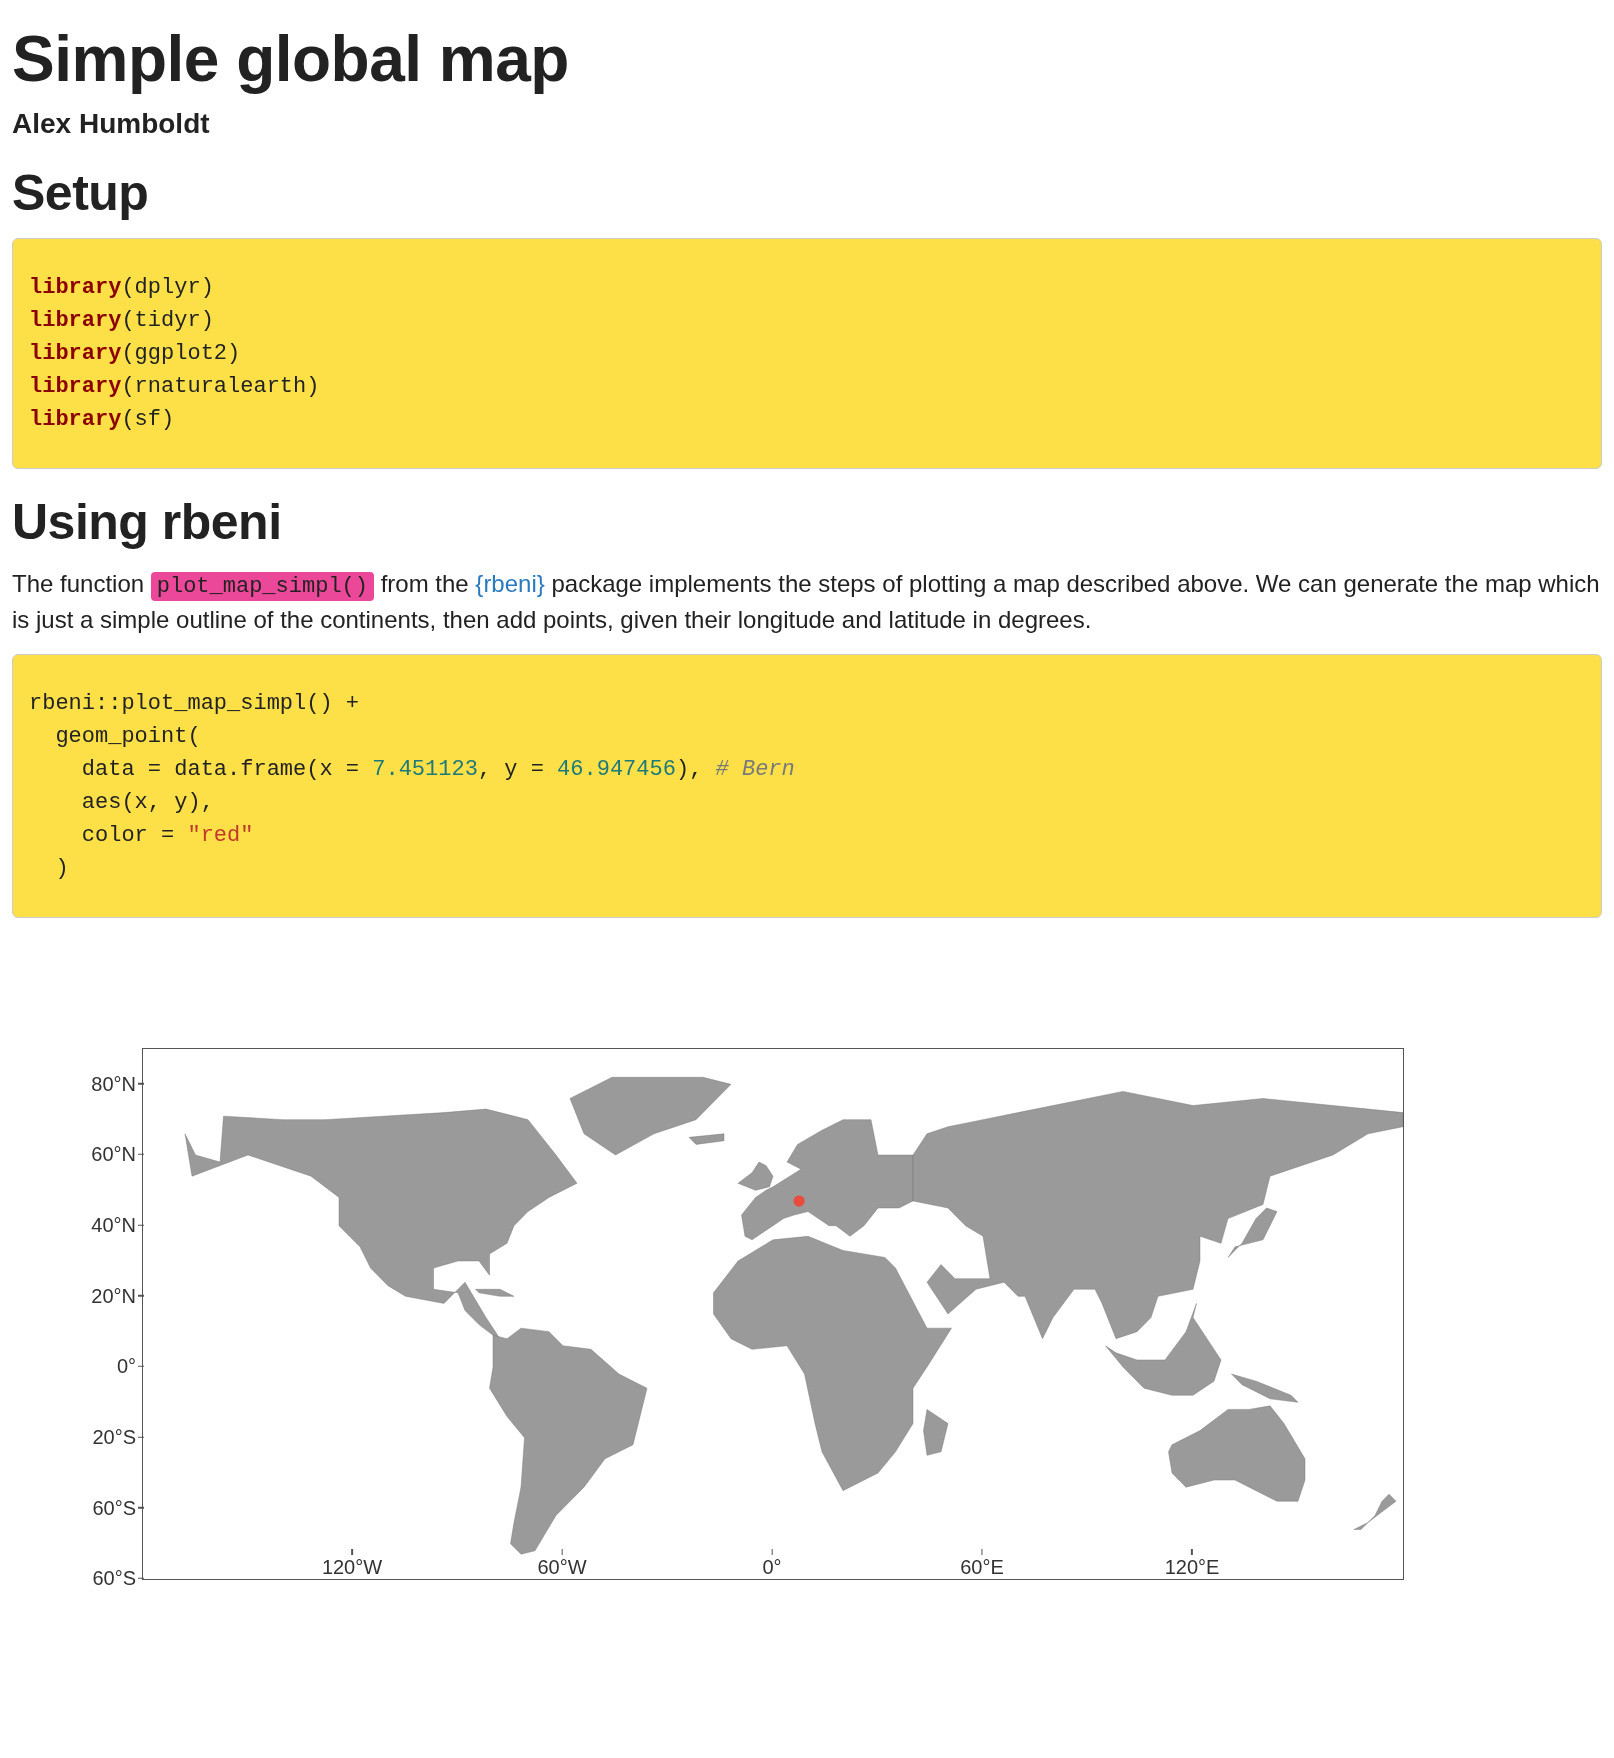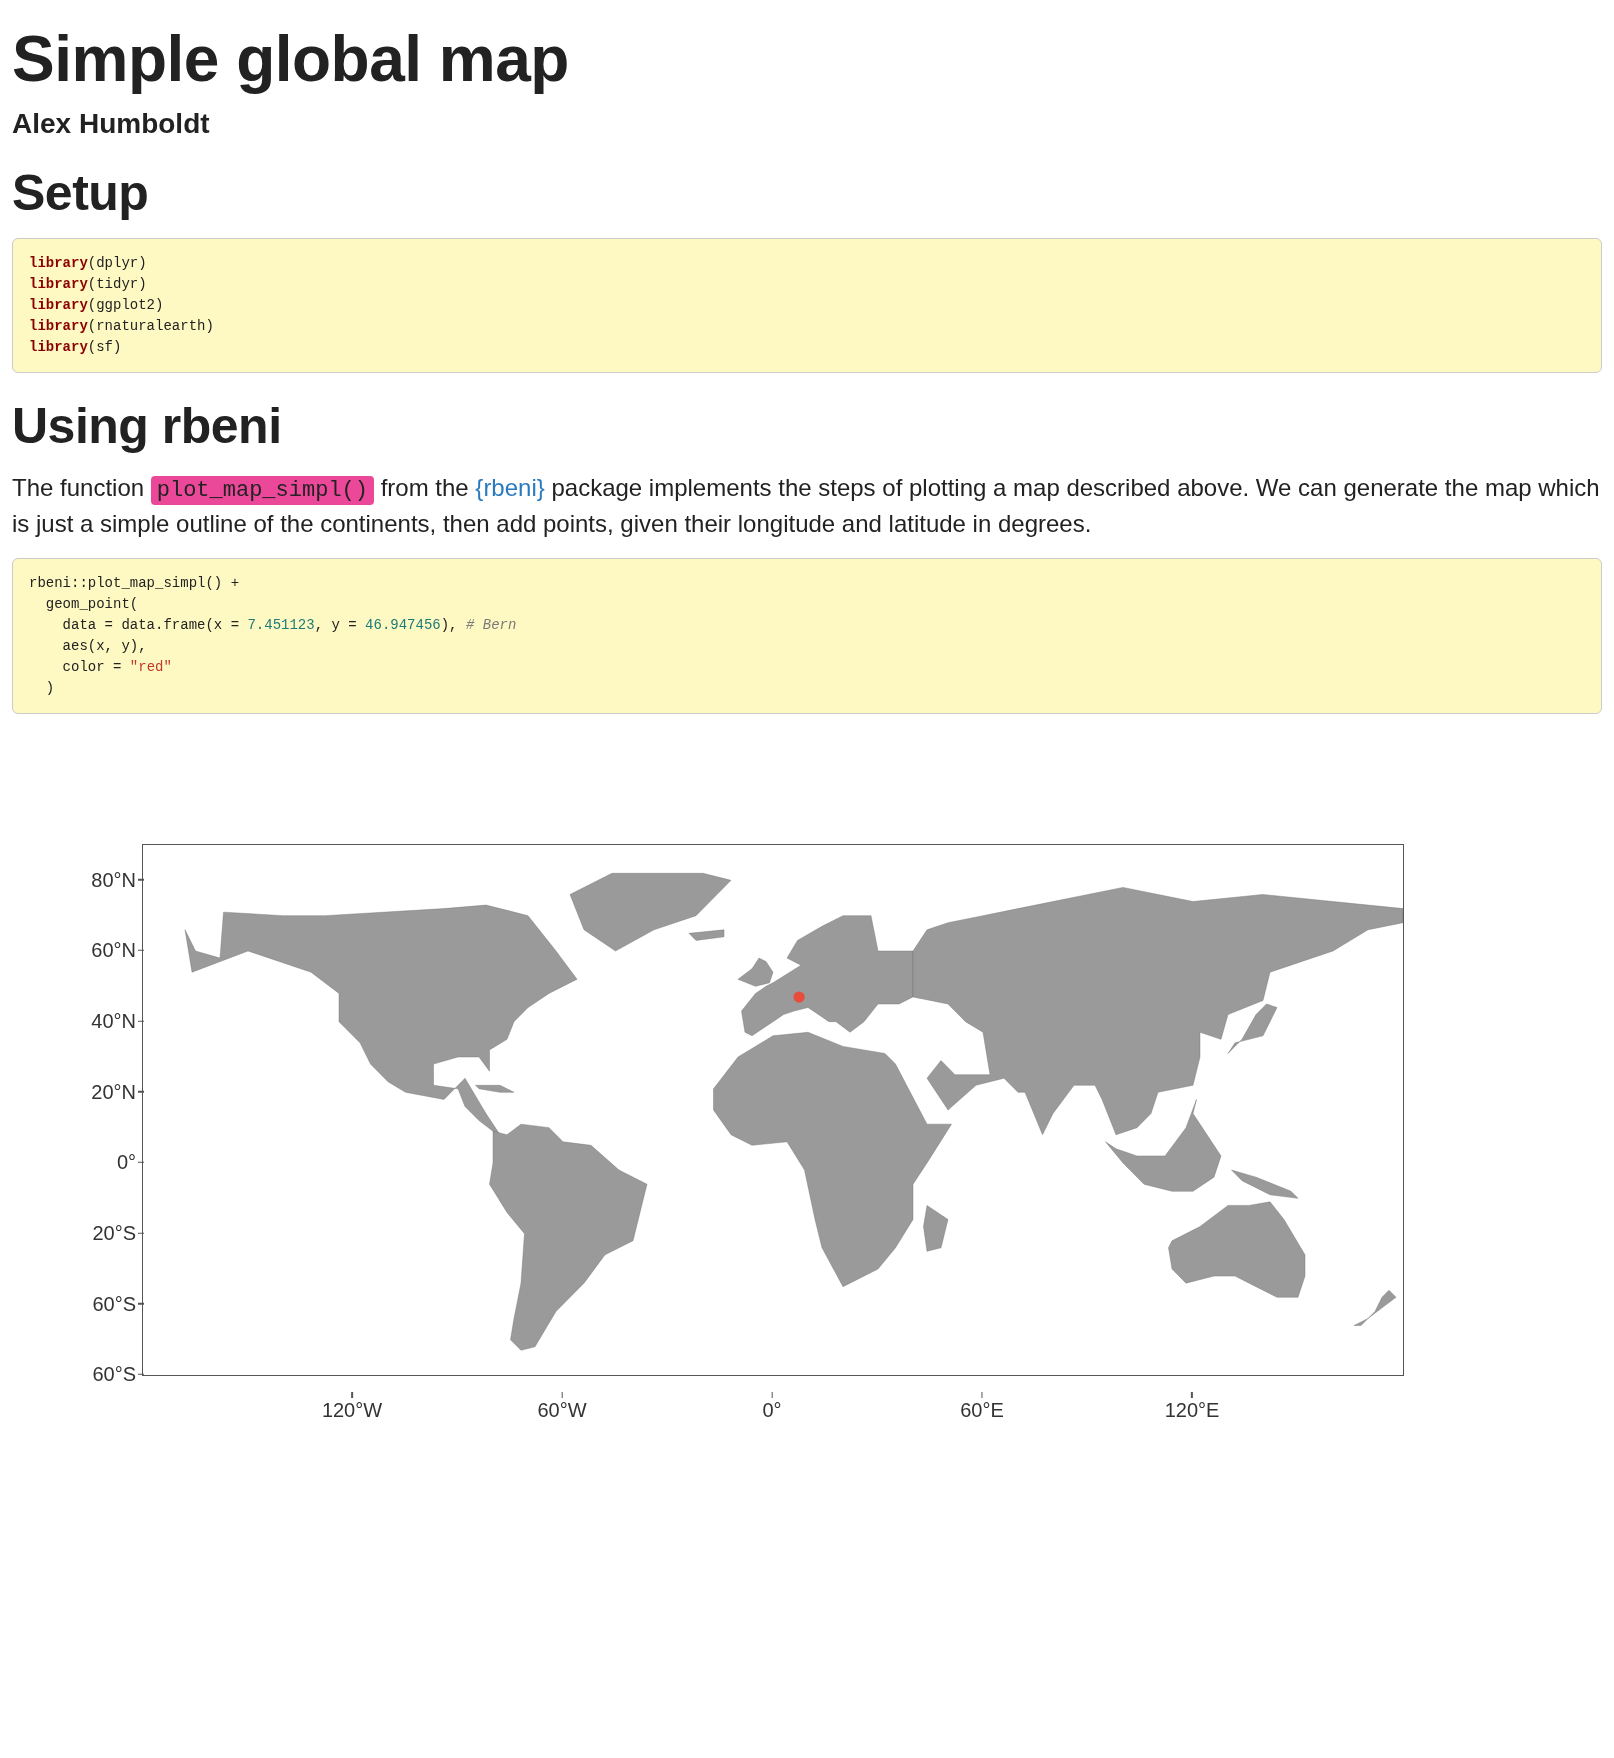--- a/index.html
+++ b/index.html
@@ -25,26 +25,26 @@
     font-weight: 700;
     margin: 8px 0 24px 0;
   }
   h2.section {
     font-size: 50px;
     font-weight: 700;
     margin: 24px 0 16px 0;
     letter-spacing: -0.5px;
   }
   pre.codeblock {
-    background: #fef9c3;
+    background: #fde047;
     border: 1px solid #ccc;
     border-radius: 6px;
-    padding: 14px 16px;
+    padding: 32px 16px;
     font-family: "Courier New", Courier, monospace;
-    font-size: 14px;
+    font-size: 22px;
     line-height: 1.5;
     white-space: pre;
     overflow-x: auto;
     margin: 0 0 20px 0;
   }
   pre.codeblock .kw { color: #8b0000; font-weight: bold; }
   pre.codeblock .num { color: #1d7a7a; }
   pre.codeblock .str { color: #c0392b; }
   pre.codeblock .com { color: #7a7a7a; font-style: italic; }
   p.body {
@@ -98,21 +98,21 @@
     position: absolute;
     right: -8px;
     top: 50%;
     width: 6px;
     height: 1.5px;
     background: #555;
     transform: translateY(-50%);
   }
   .xtick {
     position: absolute;
-    top: 555px;
+    top: 508px;
     transform: translateX(-50%);
     font-size: 20px;
     color: #333;
     white-space: nowrap;
   }
   .xtick::before {
     content: "";
     position: absolute;
     left: 50%;
     top: -7px;

